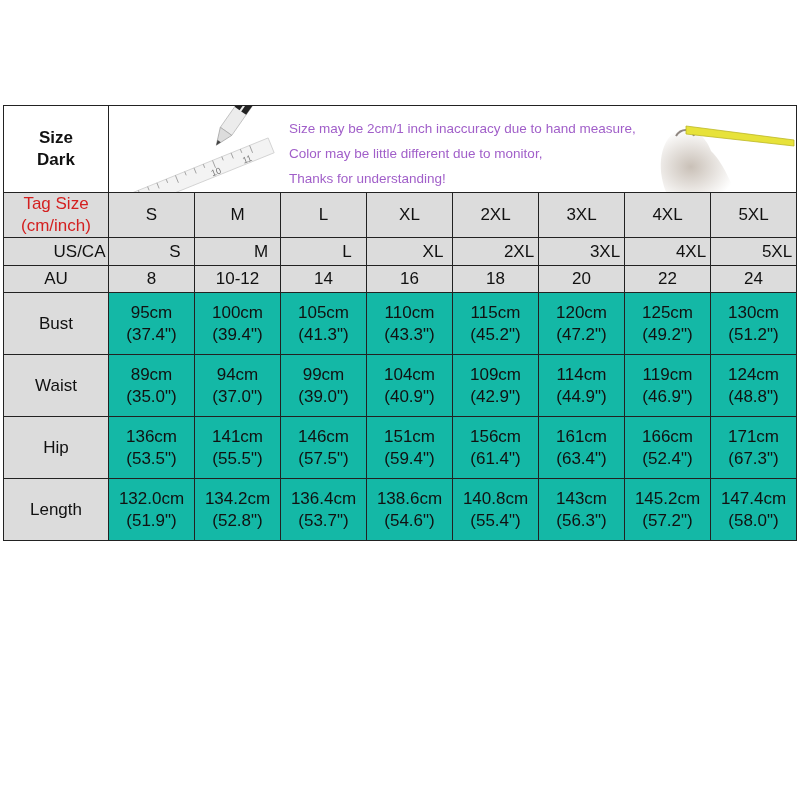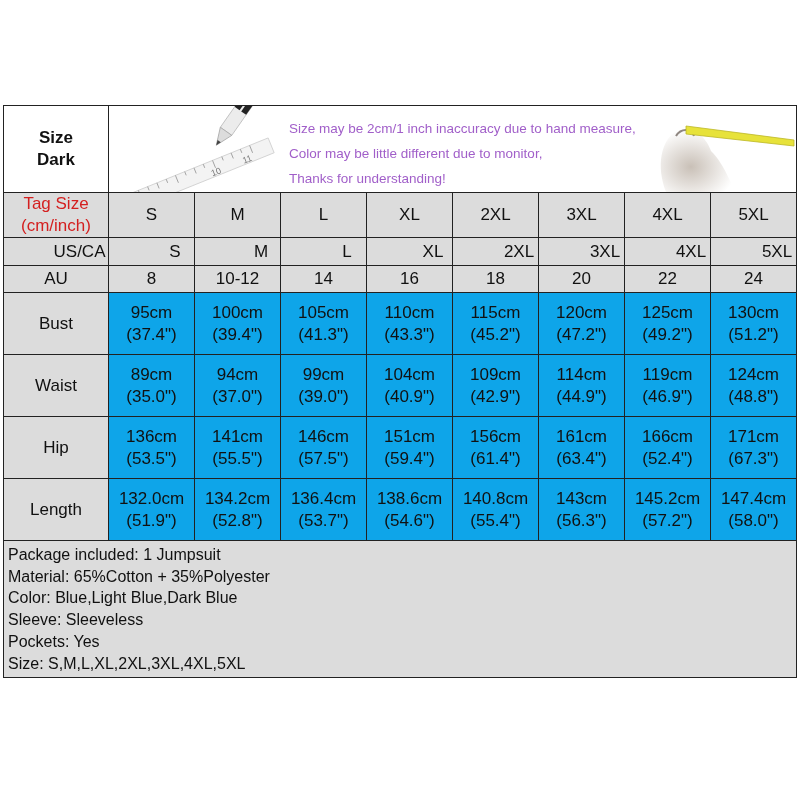--- a/index.html
+++ b/index.html
@@ -8,21 +8,21 @@
   table.chart { border-collapse:collapse; width:794px; table-layout:fixed; }
   table.chart td { border:1.5px solid #222; text-align:center; vertical-align:middle; padding:0; font-size:17px; line-height:22px; }
   col.label-col { width:105px; }
   col.data-col { width:86px; }
   .hdr-title { background:#fff; font-weight:bold; font-size:22px; line-height:28px; height:86px; }
   .banner { background:#fff; height:86px; position:relative; overflow:hidden; text-align:left !important; }
   .banner .notes { position:absolute; left:180px; top:10px; color:#a15fc9; font-size:13.5px; line-height:25px; }
   .banner .pen { position:absolute; left:15px; top:0; width:160px; height:86px; }
   .banner .hand { position:absolute; right:0; top:0; width:160px; height:86px; }
   .gray { background:#dcdcdc; }
-  .white { background:#0ea5e9; }
+  .white { background:#14b8a6; }
   .tag-label { color:#d41f1f; font-size:17px; line-height:20px; }
   tr.r-tag td { height:40px; }
   tr.r-us td { height:27px;padding-left:47px; }
   tr.r-uk td { height:25px; }
   tr.r-au td { height:26px;margin-top:40px; }
   tr.r-meas td { height:61px; }
   .info { background:#dcdcdc; text-align:left !important; vertical-align:top !important; padding:3px 4px !important; font-size:16px !important; line-height:21.7px !important; height:126px; }
   .info div { white-space:nowrap; }
 </style>
 </head>
@@ -264,25 +264,15 @@
           </td>
           <td class="white">
             <div>145.2cm</div>
             <div>(57.2")</div>
           </td>
           <td class="white">
             <div>147.4cm</div>
             <div>(58.0")</div>
           </td>
         </tr>
-        <tr>
-          <td class="info" colspan="9">
-            <div>Package included: 1 Jumpsuit</div>
-            <div>Material: 65%Cotton + 35%Polyester</div>
-            <div>Color: Blue,Light Blue,Dark Blue</div>
-            <div>Sleeve: Sleeveless</div>
-            <div>Pockets: Yes</div>
-            <div>Size: S,M,L,XL,2XL,3XL,4XL,5XL</div>
-          </td>
-        </tr>
       </tbody>
   </table>
 </div>
 
 </body></html>

